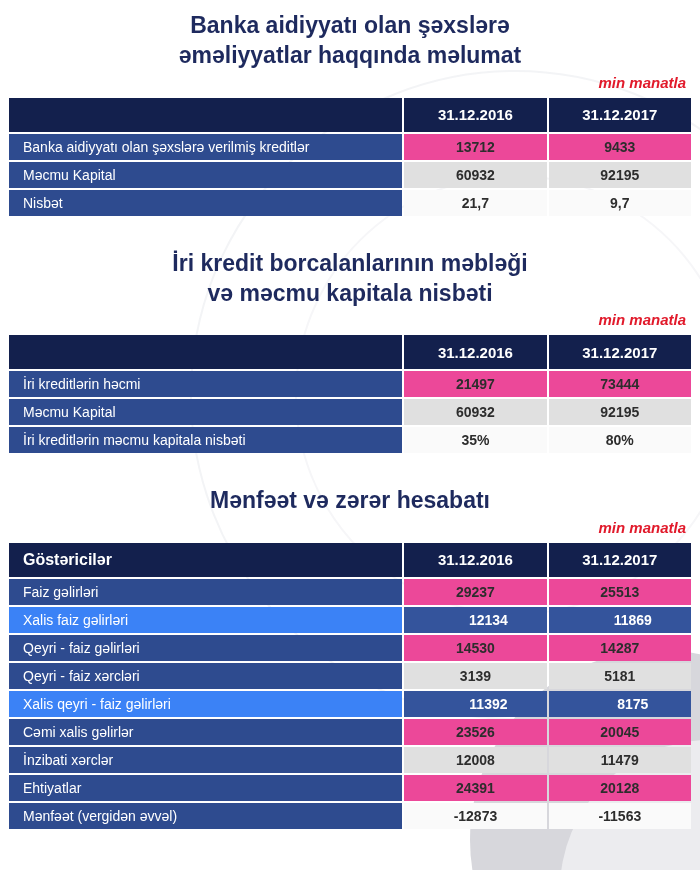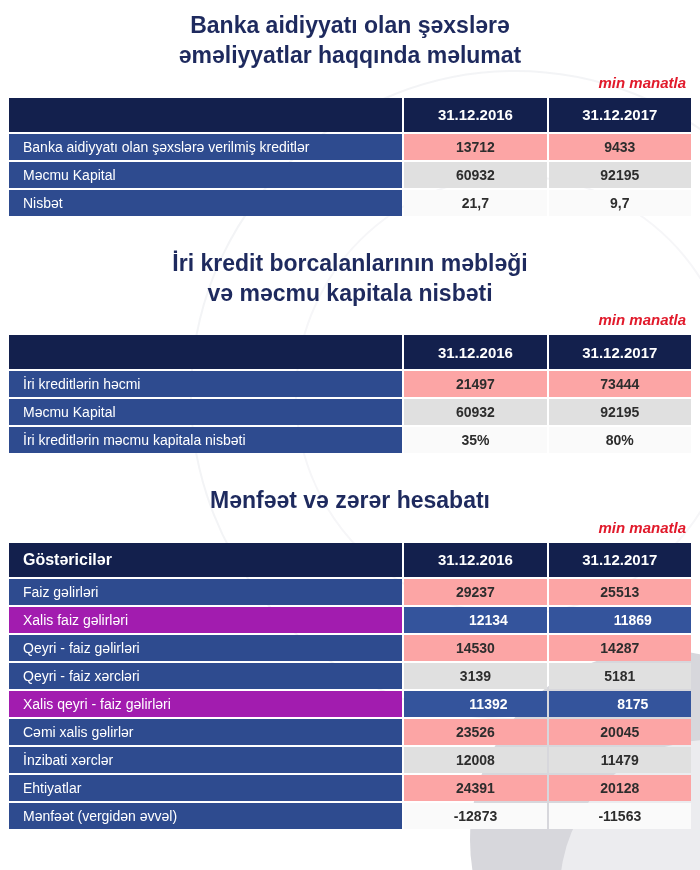--- a/index.html
+++ b/index.html
@@ -45,24 +45,24 @@
   }
   .tbl th.label-col { text-align: left; padding-left: 14px; font-size: 16px; }
   .tbl td { height: 26px; vertical-align: middle; }
   .tbl td.label-cell {
     background: #2e4b8f; color: #ffffff; font-size: 14px;
     padding: 5px 8px 5px 14px; text-align: left;
   }
   .tbl td.val-cell {
     text-align: center; font-weight: 700; color: #2d2d2d; font-size: 14px;
   }
-  tr.even td.val-cell { background: #fca5a5; }
+  tr.even td.val-cell { background: #ec4899; }
   tr.odd  td.val-cell { background: #e0e0e0; }
   tr.last td.val-cell { background: #fafafa; }
-  tr.hl td.label-cell { background: #a21caf; margin-top: 12px; }
+  tr.hl td.label-cell { background: #3b82f6; margin-top: 12px; }
   tr.hl td.val-cell   { background: #34549c; color: #ffffff; padding-left: 26px; }
 </style>
 </head>
 <body>
 
 <div class="watermark">
   <div class="ring1"></div>
   <div class="ring2"></div>
   <div class="blob"></div>
   <div class="blob-inner"></div>

